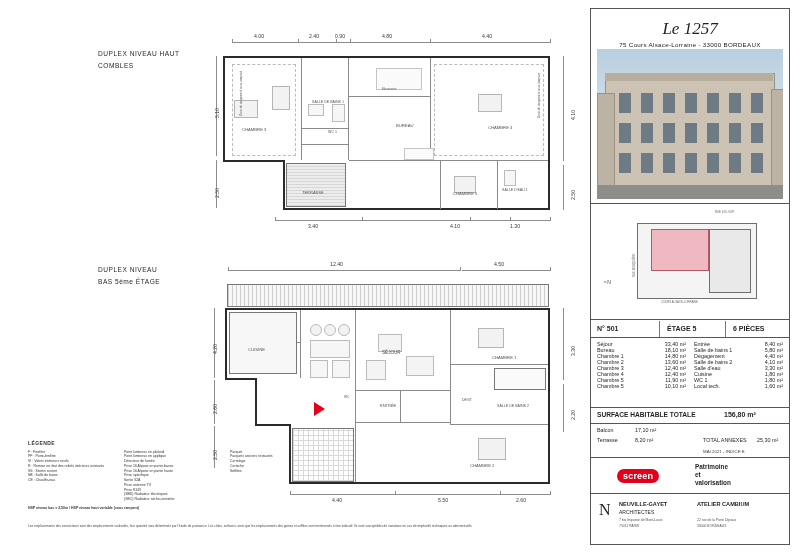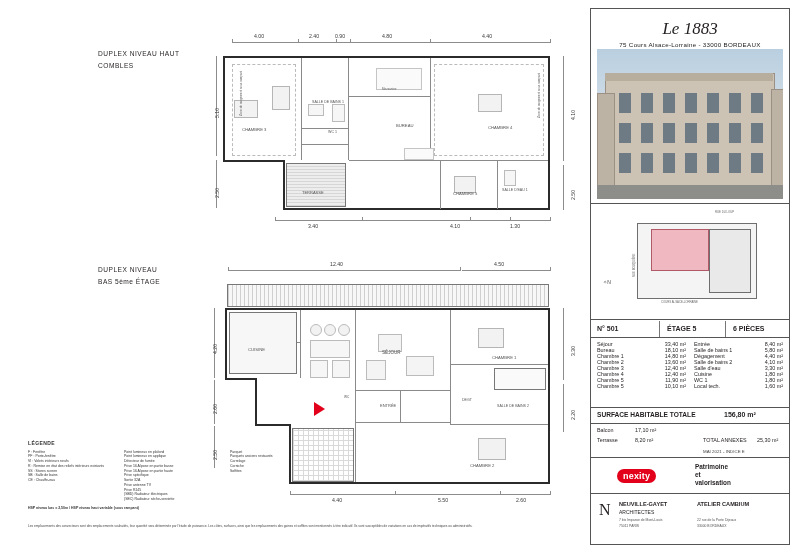--- a/index.html
+++ b/index.html
@@ -255,21 +255,21 @@
         </div>
       </div>
       <div style="margin-top:4px;font-weight:bold;">HSP niveau bas = 2,50m / HSP niveau haut variable (sous rampant)</div>
     </div>
 
     <div class="footnote">Les emplacements des convecteurs sont des emplacements souhaités, leur quantité sera déterminée par l'étude de puissance. Les côtes, surfaces, ainsi que les emplacements des gaines et soffites sont mentionnés à titre indicatif. Ils sont susceptibles de variations en cas de impératifs techniques ou administratifs.</div>
   </div>
 
   <div class="card">
 
-    <div class="title-main" style="position:absolute;left:0;top:10px;width:198px;">Le 1883</div>
+    <div class="title-main" style="position:absolute;left:0;top:10px;width:198px;">Le 1257</div>
     <div class="title-sub" style="position:absolute;left:0;top:32px;width:198px;">75 Cours Alsace-Lorraine - 33000 BORDEAUX</div>
 
     <div class="photo">
       <div class="bldg" style="left:8px;top:24px;width:168px;height:126px;background:#cdc3b4;"></div>
       <div class="bldg" style="left:0px;top:44px;width:16px;height:106px;background:#bdb3a4;"></div>
       <div class="bldg" style="left:174px;top:40px;width:14px;height:110px;background:#bdb3a4;"></div>
       <div style="position:absolute;left:8px;top:24px;width:168px;height:8px;background:#b8ae9e;"></div>
       <div class="win" style="left:22px;top:44px;width:12px;height:20px;"></div>
       <div class="win" style="left:44px;top:44px;width:12px;height:20px;"></div>
       <div class="win" style="left:66px;top:44px;width:12px;height:20px;"></div>
@@ -404,21 +404,21 @@
     <div style="position:absolute;left:6px;top:428px;font-size:5.4px;">Terrasse</div>
     <div style="position:absolute;left:44px;top:428px;font-size:5.4px;">8,20 m²</div>
     <div style="position:absolute;left:112px;top:428px;font-size:5.4px;">TOTAL ANNEXES</div>
     <div style="position:absolute;left:166px;top:428px;font-size:5.4px;">25,30 m²</div>
 
     <div style="position:absolute;left:112px;top:440px;font-size:4.4px;color:#444;">MAI 2021 - INDICE E</div>
 
     <div style="position:absolute;left:0;top:448px;width:198px;height:1px;background:#555;"></div>
 
     <div style="position:absolute;left:26px;top:456px;">
-      <span class="nexity-logo">nexity</span>
+      <span class="nexity-logo">screen</span>
     </div>
     <div style="position:absolute;left:104px;top:454px;font-size:6.4px;font-weight:bold;">Patrimoine</div>
     <div style="position:absolute;left:104px;top:462px;font-size:6.4px;font-weight:bold;">et</div>
     <div style="position:absolute;left:104px;top:470px;font-size:6.4px;font-weight:bold;">valorisation</div>
 
     <div style="position:absolute;left:0;top:484px;width:198px;height:1px;background:#555;"></div>
 
     <div style="position:absolute;left:8px;top:492px;font-family:'Liberation Serif',serif;font-size:16px;">N</div>
     <div style="position:absolute;left:28px;top:492px;font-size:5.6px;font-weight:bold;">NEUVILLE-GAYET</div>
     <div style="position:absolute;left:28px;top:500px;font-size:5px;">ARCHITECTES</div>

